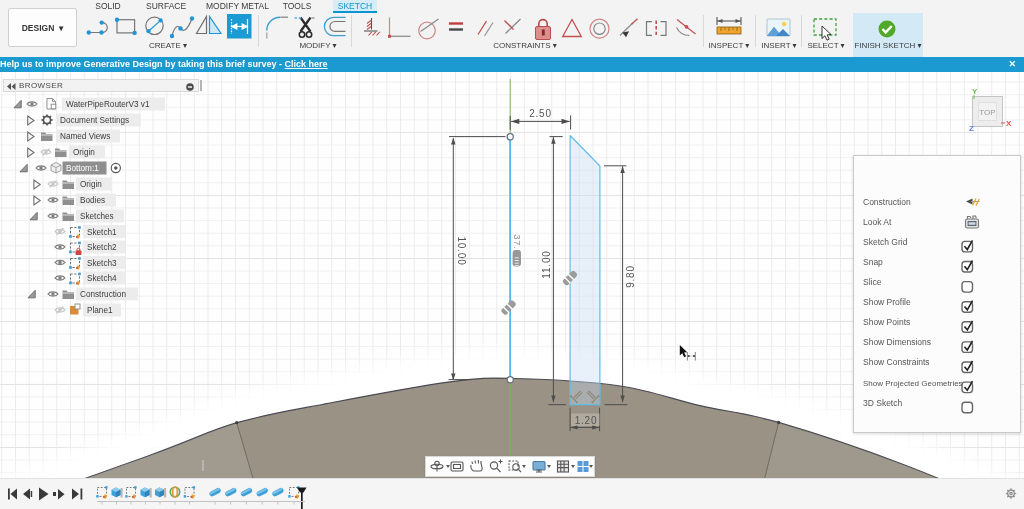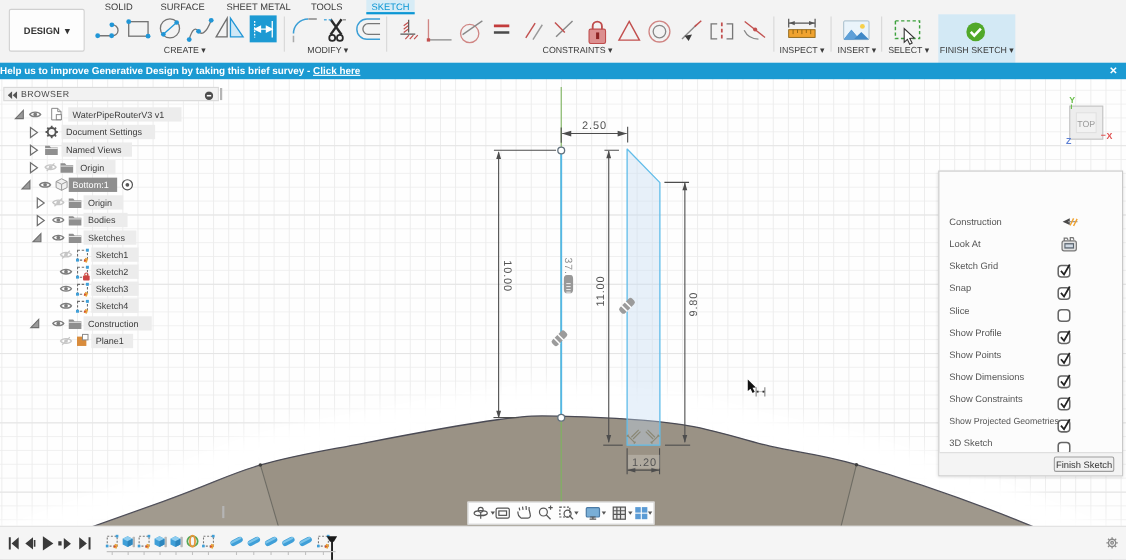--- a/index.html
+++ b/index.html
@@ -147,31 +147,31 @@
         <path d="M687.4,280 v8.5 M695.3,280 v8.5" stroke="#8f8f8f" stroke-width="1.1"></path>
         <path d="M688.2,284 h6.3" stroke="#c8c8c8" stroke-width="1"></path>
         <rect x="687.9" y="283.2" width="1.7" height="1.7" fill="#333"></rect>
         <rect x="693.2" y="283.2" width="1.7" height="1.7" fill="#333"></rect>
       </g>
 </svg>
 <div id="toolbar">
 <div id="finishhl"></div>
 <div class="tab" style="left:93px;width:30px;">SOLID</div>
 <div class="tab" style="left:146px;width:38px;">SURFACE</div>
-<div class="tab" style="left:206px;width:54px;">SHEET METAL</div>
+<div class="tab" style="left:206px;width:54px;">MODIFY METAL</div>
 <div class="tab" style="left:282px;width:30px;">TOOLS</div>
 <div class="tab active" style="left:333px;width:44px;">SKETCH</div>
 <div id="designbtn">DESIGN&nbsp;&nbsp;▾</div>
 <div class="vsep" style="left:258px;"></div>
 <div class="vsep" style="left:351px;"></div>
 <div class="vsep" style="left:703px;"></div>
 <div class="vsep" style="left:755px;"></div>
 <div class="vsep" style="left:801px;"></div>
 <div class="grplabel" style="left:138px;width:60px;">CREATE ▾</div>
-<div class="grplabel" style="left:268px;width:60px;">MODIFY ▾</div>
+<div class="grplabel" style="left:288px;width:60px;">MODIFY ▾</div>
 <div class="grplabel" style="left:485px;width:80px;">CONSTRAINTS ▾</div>
 <div class="grplabel" style="left:699px;width:60px;">INSPECT ▾</div>
 <div class="grplabel" style="left:749px;width:60px;">INSERT ▾</div>
 <div class="grplabel" style="left:796px;width:60px;">SELECT ▾</div>
 <div class="grplabel" style="left:853px;width:70px;">FINISH SKETCH ▾</div>
 <svg class="abs" style="left:0;top:13px;" width="1024" height="30" viewBox="0 0 1024 30">
 <g fill="none" stroke="#757575" stroke-width="1.2">
  <path d="M88.8,19.5 H101.5 M101.5,19.5 A5,5 0 1 0 101.7,9.6"></path>
  <rect x="117" y="6.7" width="17.6" height="13.2"></rect>
  <circle cx="154.5" cy="12.8" r="8.7"></circle>
@@ -453,23 +453,20 @@
 <text x="9" y="134.2" font-size="8.5" fill="#555">Show Points</text>
 <use href="#cbc" x="108" y="150.9"></use>
 <text x="9" y="154.3" font-size="8.5" fill="#555">Show Dimensions</text>
 <use href="#cbc" x="108" y="171"></use>
 <text x="9" y="174.4" font-size="8.5" fill="#555">Show Constraints</text>
 <use href="#cbc" x="108" y="191.1"></use>
 <text x="9" y="194.5" font-size="8" fill="#555">Show Projected Geometries</text>
 <use href="#cbx" x="108" y="211.2"></use>
 <text x="9" y="214.6" font-size="8.5" fill="#555">3D Sketch</text>
 </svg>
-<div id="pfoot">
-        <div id="finishbtn">Finish Sketch</div>
-      </div>
 </div>
 <div id="vcube">
       <div class="inner">TOP</div>
     </div>
 <div class="abs" style="left:202px;top:460px;width:2px;height:11px;background:#b5b5b5;"></div>
 <div id="navbar">
       <svg class="abs" style="left:0;top:0;" width="168" height="19" viewBox="0 0 168 19">
 <g stroke="#555" stroke-width="1.1" fill="none">
  <g transform="translate(11,9.5)">
             <ellipse rx="6" ry="2.3"></ellipse>

